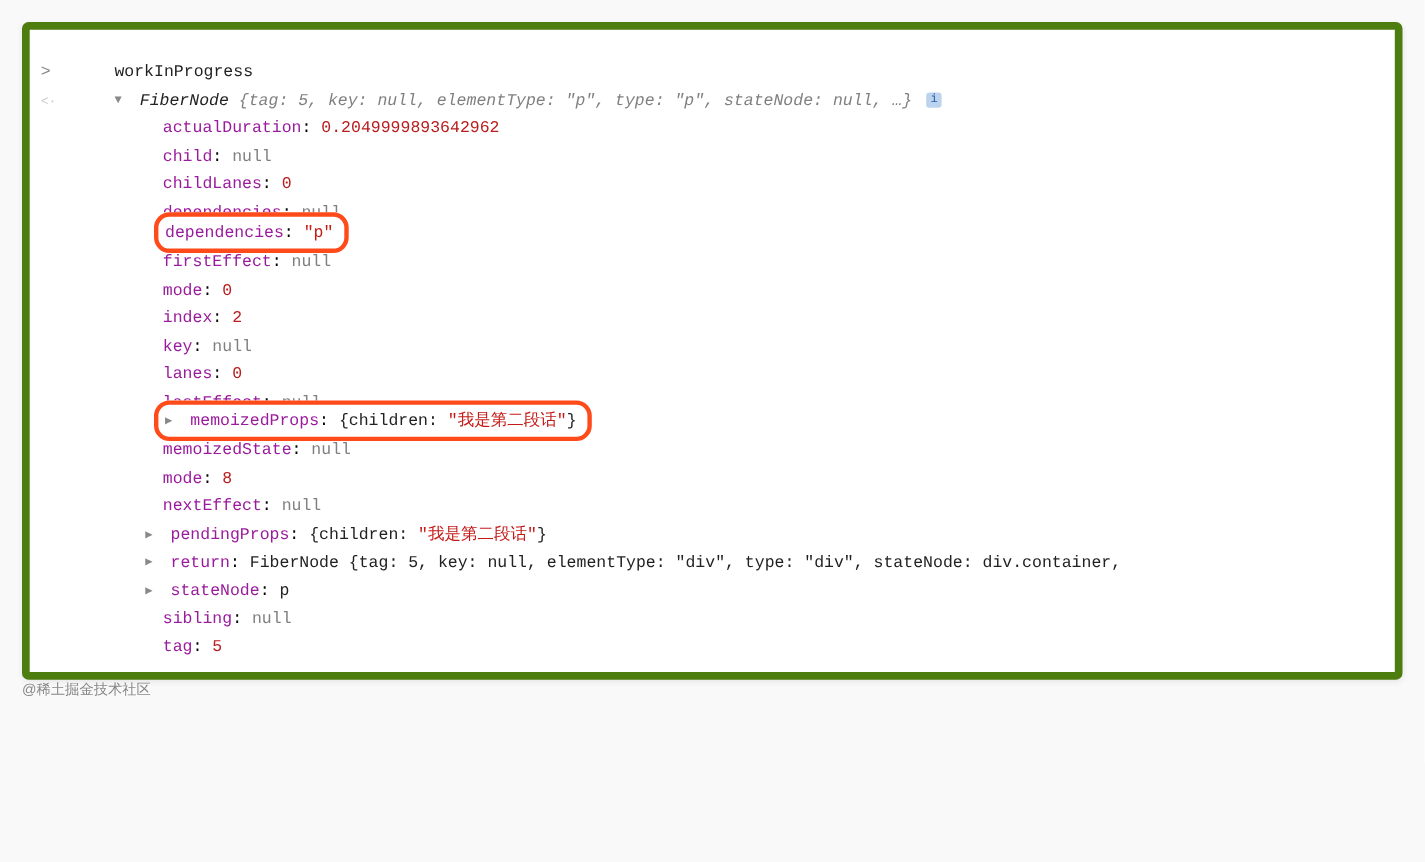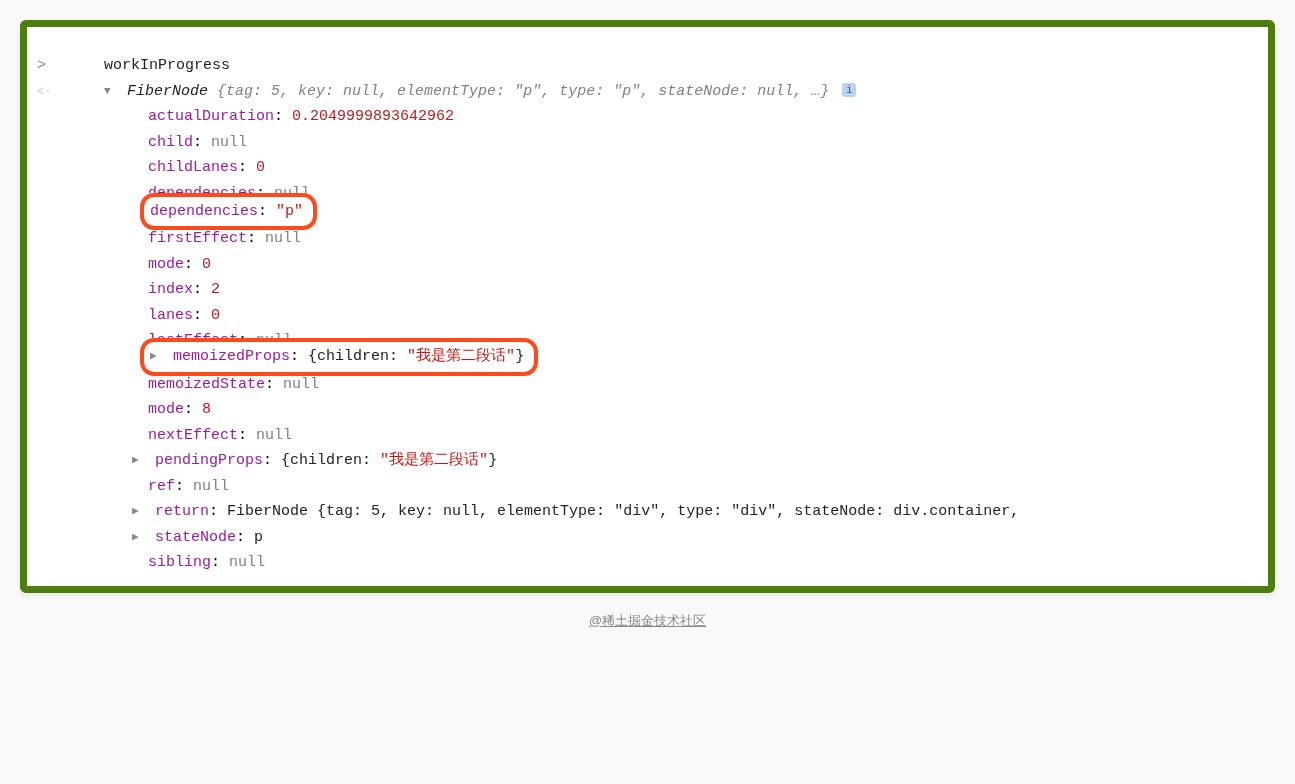--- a/index.html
+++ b/index.html
@@ -66,26 +66,25 @@
     margin-left: -8px;
   }
   .prompt { color: #888; }
   .response-arrow {
     color: #ccc;
     font-size: 12px;
     display: inline-block;
     width: 14px;
   }
   .watermark {
-    text-align: center;
+    text-align: left;
     color: #888;
     font-size: 13px;
-    margin-top: 19px;
+    margin-top: 0;
     font-family: -apple-system, "Helvetica Neue", Arial, sans-serif;
-    text-decoration: underline;
   }
 </style>
 </head>
 <body>
 
 <div class="panel">
 
   <div class="row">
     <span class="gutter"><span class="prompt">&gt;</span></span>
     <span class="val-dark">workInProgress</span>
@@ -146,20 +145,25 @@
       <span class="key-purple">mode</span>: <span class="val-blue">0</span>
     </span>
   </div>
 
   <div class="row">
     <span class="gutter"></span><span class="indent2">
       <span class="key-purple">index</span>: <span class="val-blue">2</span>
     </span>
   </div>
 
+  <div class="row">
+    <span class="gutter"></span><span class="indent2">
+      <span class="key-purple">key</span>: <span class="val-grey">null</span>
+    </span>
+  </div>
 
   <div class="row">
     <span class="gutter"></span><span class="indent2">
       <span class="key-purple">lanes</span>: <span class="val-blue">0</span>
     </span>
   </div>
 
   <div class="row" style="height:10px; overflow:hidden;">
     <span class="gutter"></span><span class="indent2">
       <span class="key-purple">lastEffect</span>: <span class="val-grey">null</span>
@@ -193,25 +197,20 @@
     </span>
   </div>
 
   <div class="row">
     <span class="gutter"></span><span class="indent2">
       <span class="tri">▶</span>
       <span class="key-purple">pendingProps</span>: <span class="val-dark">{children: </span><span class="val-red">"我是第二段话"</span><span class="val-dark">}</span>
     </span>
   </div>
 
-  <div class="row">
-    <span class="gutter"></span><span class="indent2">
-      <span class="key-purple">ref</span>: <span class="val-grey">null</span>
-    </span>
-  </div>
 
   <div class="row">
     <span class="gutter"></span><span class="indent2">
       <span class="tri">▶</span>
       <span class="key-purple">return</span>: <span class="val-dark">FiberNode {tag: 5, key: null, elementType: "div", type: "div", stateNode: div.container,</span>
     </span>
   </div>
 
 
   <div class="row">
@@ -220,16 +219,21 @@
       <span class="key-purple">stateNode</span>: <span class="val-dark">p</span>
     </span>
   </div>
 
   <div class="row">
     <span class="gutter"></span><span class="indent2">
       <span class="key-purple">sibling</span>: <span class="val-grey">null</span>
     </span>
   </div>
 
+  <div class="row">
+    <span class="gutter"></span><span class="indent2">
+      <span class="key-purple">tag</span>: <span class="val-blue">5</span>
+    </span>
+  </div>
 
 </div>
 
 <div class="watermark">@稀土掘金技术社区</div>
 
 </body></html>

